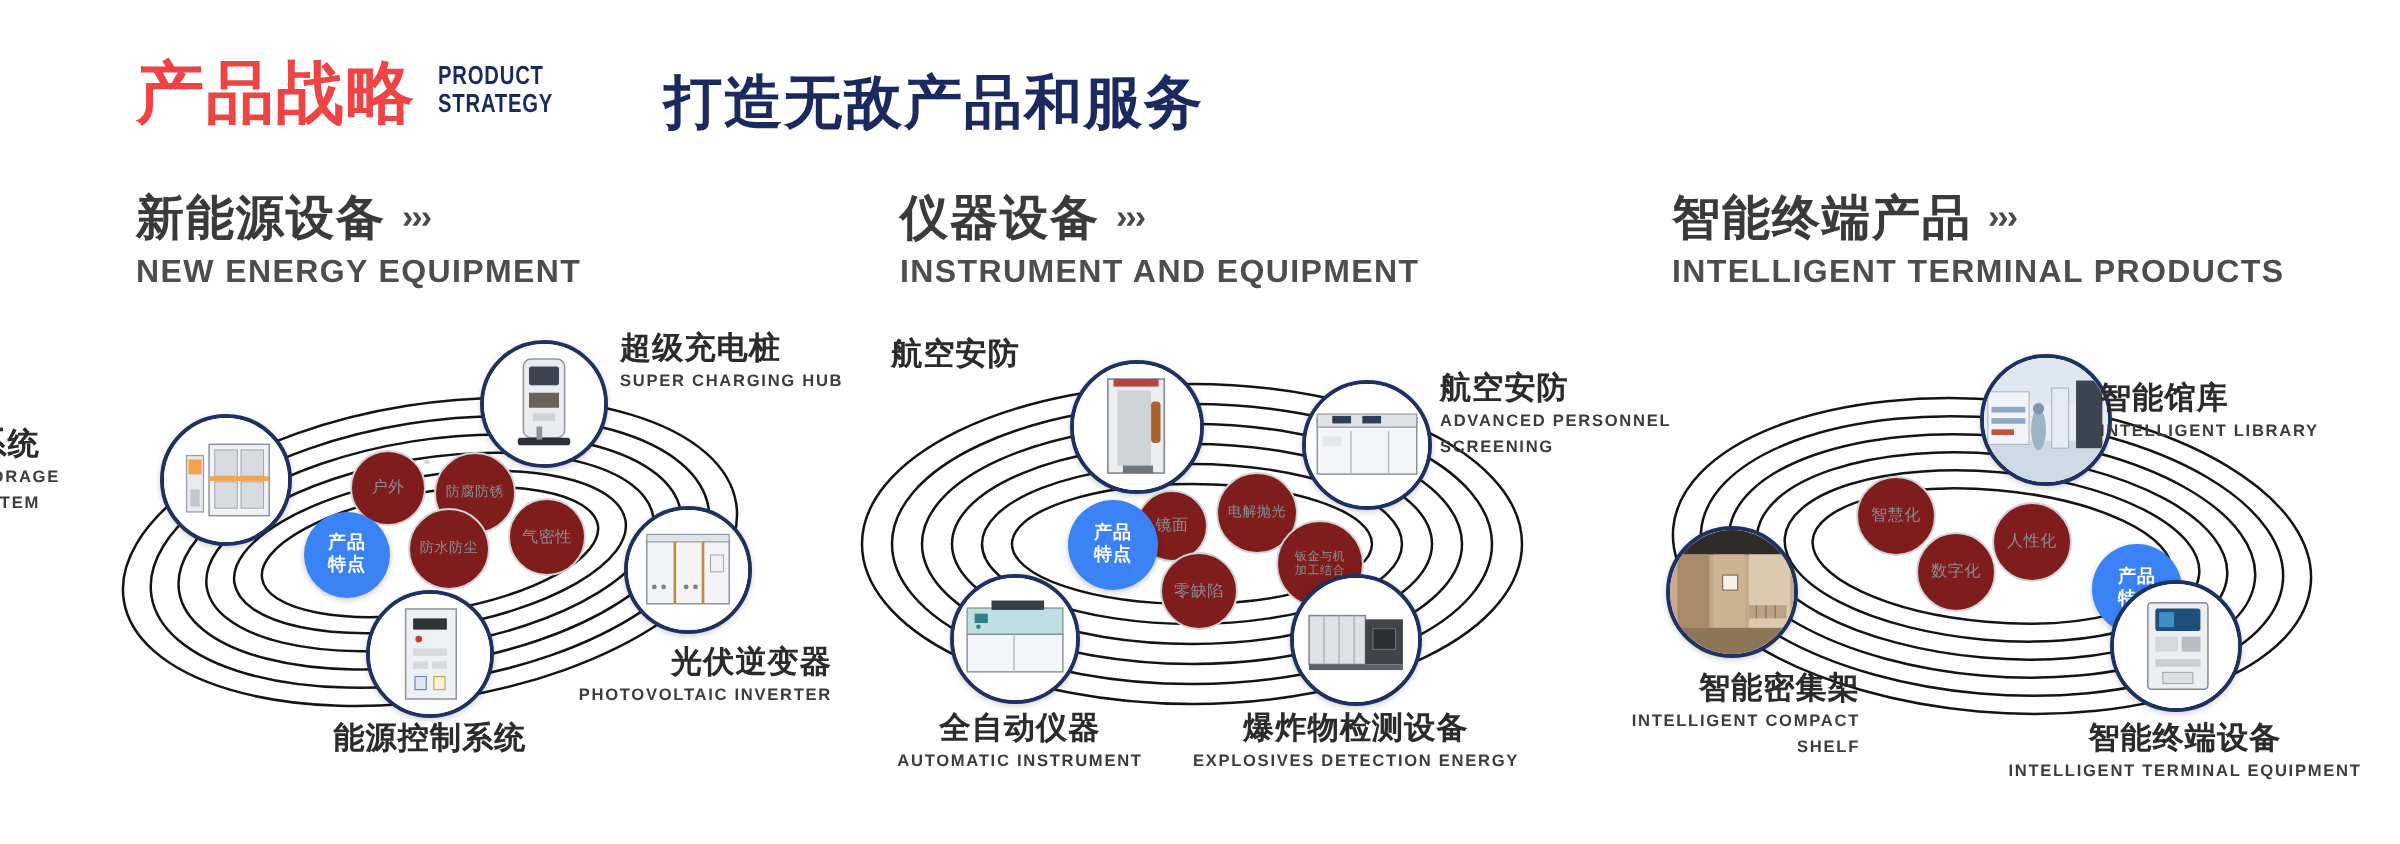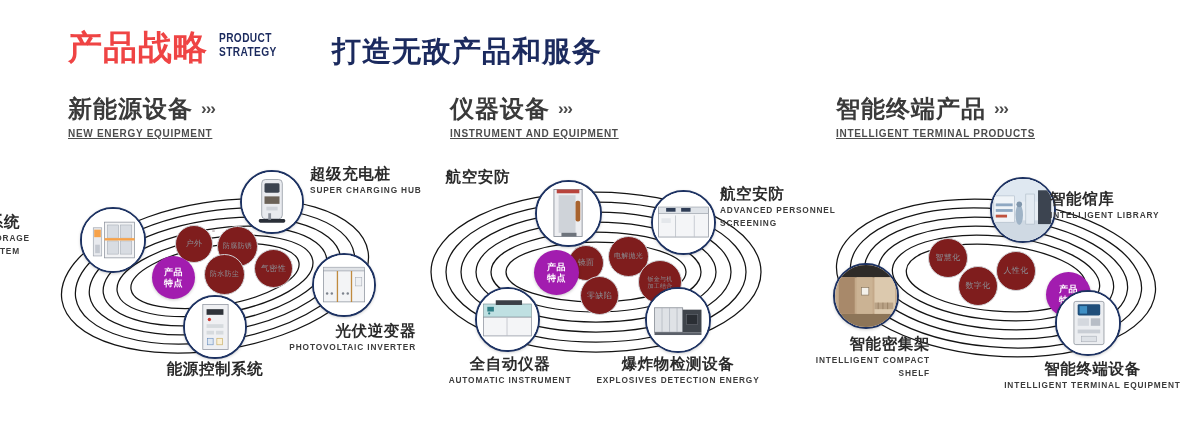--- a/index.html
+++ b/index.html
@@ -44,24 +44,23 @@
     font-family:"DejaVu Sans","Liberation Sans",sans-serif;
   }
   .sect-title .chev {
     display:inline-block; margin-left:8px;
     color:#4a4a4a; font-size:17px; font-weight:bold;
     letter-spacing:-1px; vertical-align:3px;
     font-family:"Liberation Sans",sans-serif;
   }
   .sect-title .en {
     margin-top:6px;
-    font-size:10px; font-weight:bold; color:#4d4d4d;
+    font-size:16px; font-weight:bold; color:#4d4d4d;
     letter-spacing:0.7px; white-space:nowrap;
     font-family:"Liberation Sans",sans-serif;
-    text-decoration:underline;
   }
 
   
   .cluster { position:absolute; }
   .orbits { position:absolute; left:0; top:0; }
 
   
   .node {
     position:absolute; border-radius:50%;
     border:2.5px solid #1d3262;
@@ -75,21 +74,21 @@
     position:absolute; border-radius:50%;
     border:1px solid #d2d4d8; background:#7f1d1d;
     display:flex; align-items:center; justify-content:center;
     text-align:center; color:#8b8d93;
     font-size:8px; line-height:9.5px; letter-spacing:0.3px;
     font-family:"DejaVu Sans","Liberation Sans",sans-serif;
   }
   .bub.small { font-size:7px; line-height:8.5px; }
   .bub-core {
     position:absolute; border-radius:50%;
-    background:#a21caf; color:#fff;
+    background:#3b82f6; color:#fff;
     display:flex; align-items:center; justify-content:center;
     text-align:center; font-weight:bold;
     font-size:9px; line-height:11px; letter-spacing:0.5px;
     box-shadow:0 1px 3px rgba(0,0,0,0.22);
     font-family:"DejaVu Sans","Liberation Sans",sans-serif;
   }
 
   
   .cap { position:absolute; white-space:nowrap; }
   .cap .cn {

